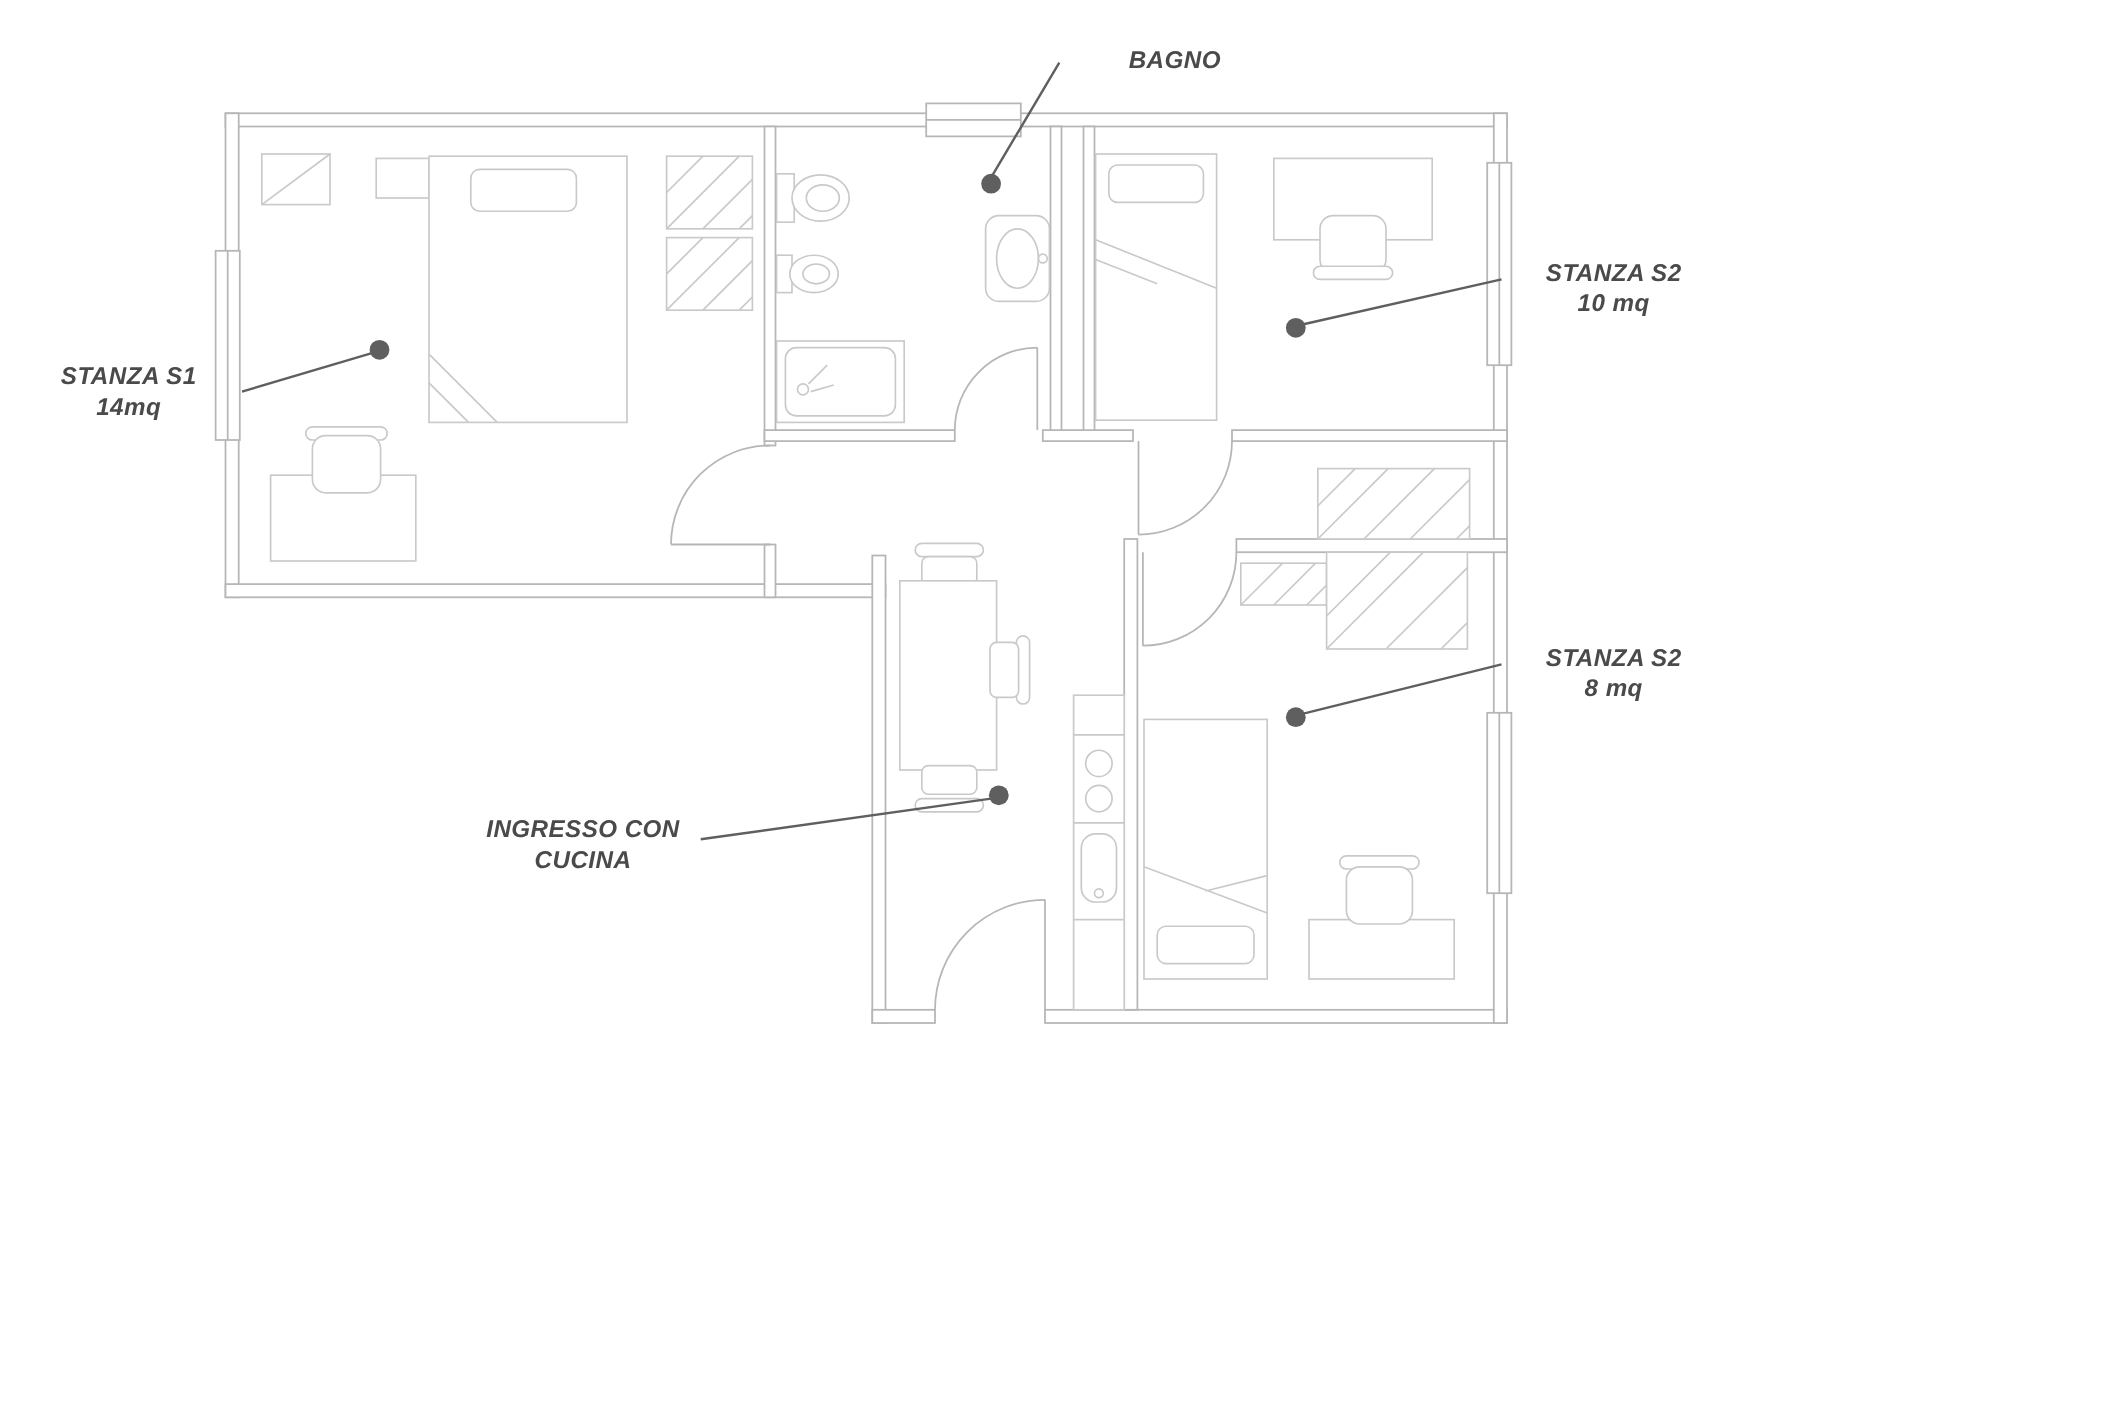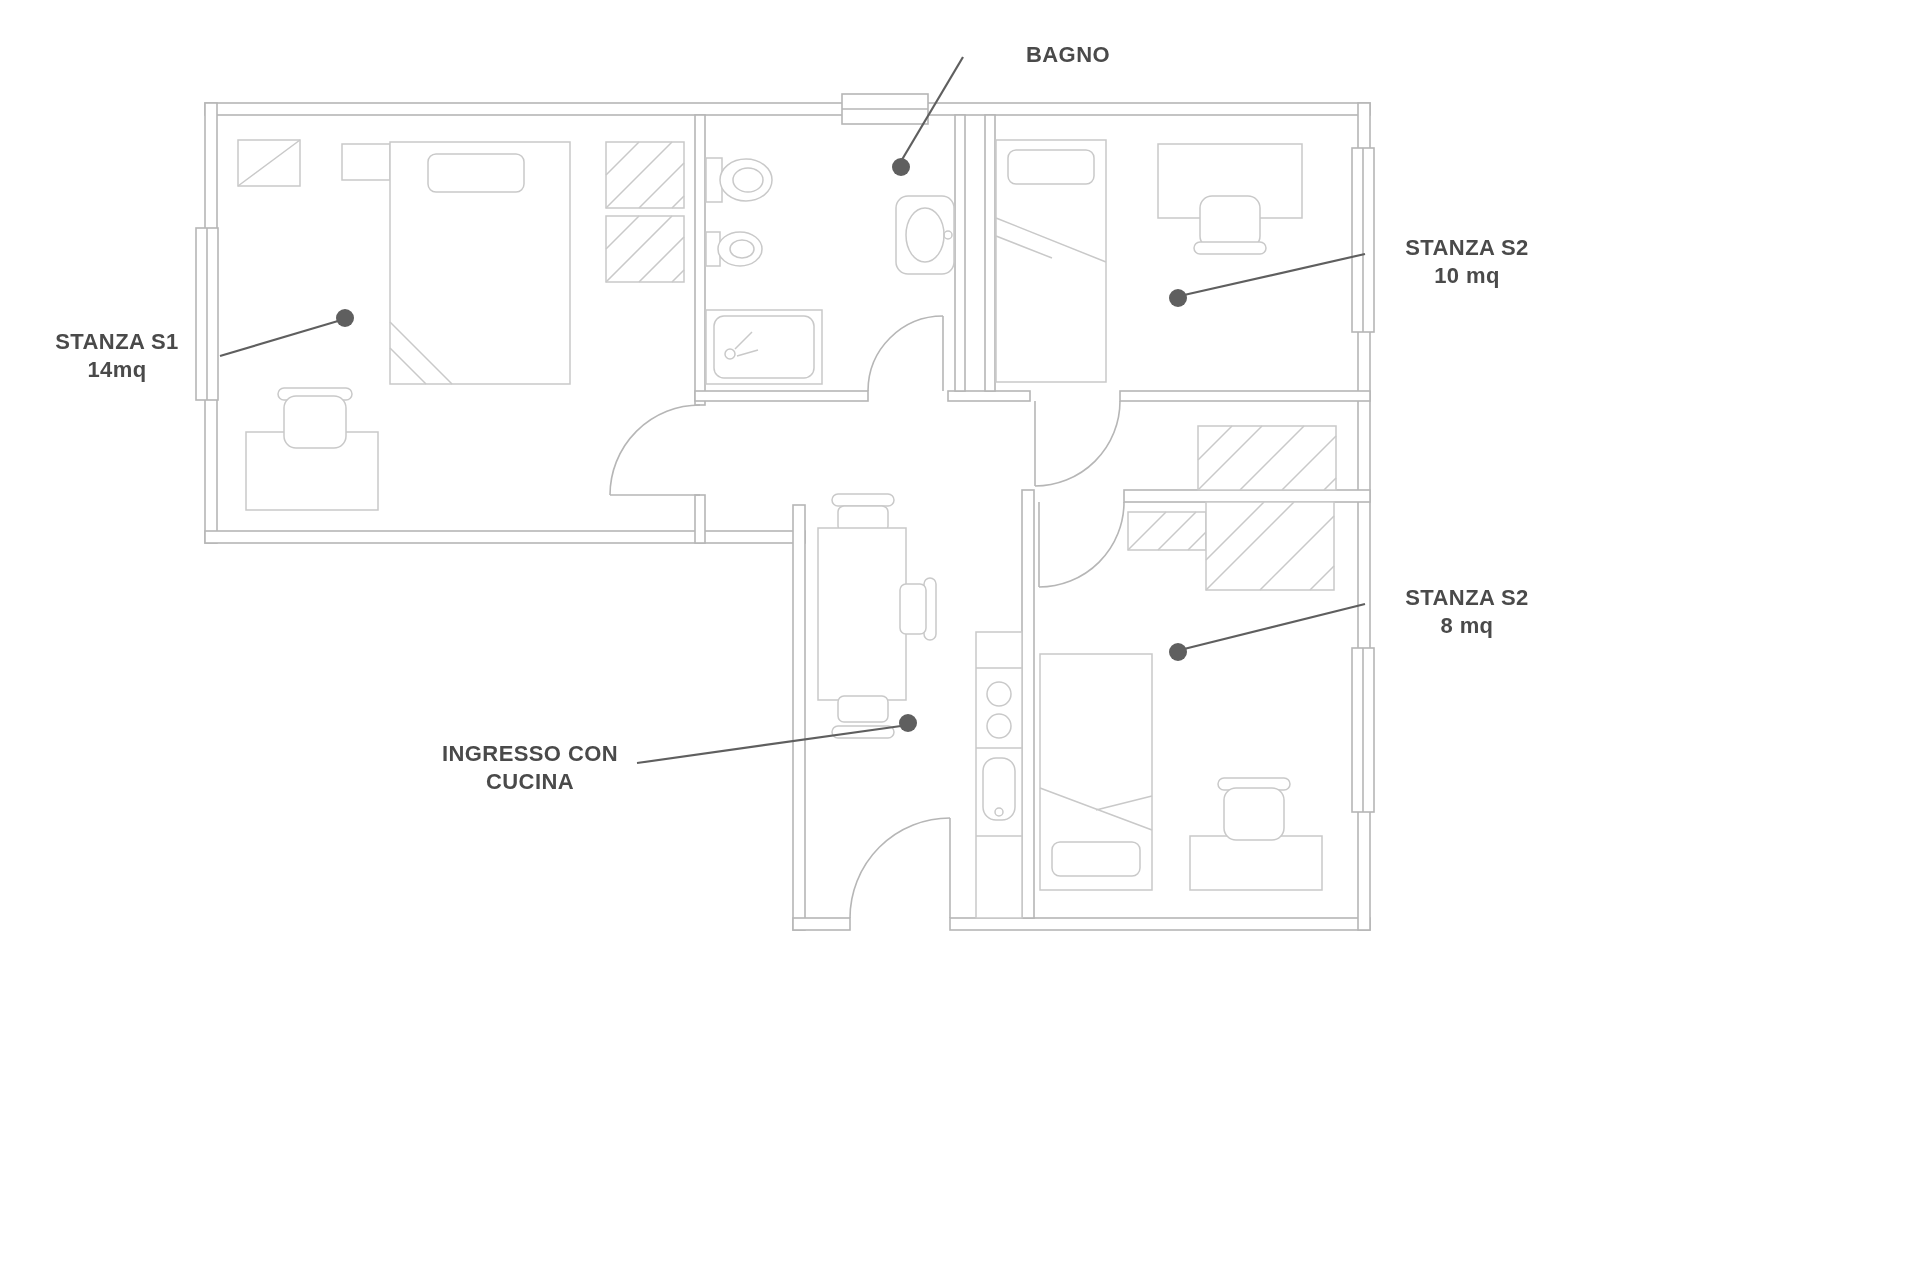--- a/index.html
+++ b/index.html
@@ -3,21 +3,21 @@
 <meta charset="utf-8">
 <style>
   :root{
     --wall-color:#b6b6b6;
     --furn-color:#c9c9c9;
     --label-color:#4a4a4a;
     --marker-color:#5f5f5f;
     --bg-color:#ffffff;
   }
   html,body{margin:0;padding:0;background:var(--bg-color);}
-  .stage{width:1920px;height:1280px;background:var(--bg-color);position:relative;overflow:hidden;}
+  .stage{width:1920px;height:1280px;background:var(--bg-color);position:relative;overflow:hidden;font-style:italic;}
   svg{display:block;}
   .wall{fill:#ffffff;stroke:var(--wall-color);stroke-width:1.6;}
   .window{fill:#ffffff;stroke:var(--wall-color);stroke-width:1.6;}
   .winline{fill:none;stroke:var(--wall-color);stroke-width:1.6;}
   .door{fill:none;stroke:var(--wall-color);stroke-width:1.6;}
   .furn{fill:#ffffff;stroke:var(--furn-color);stroke-width:1.5;}
   .furnline{fill:none;stroke:var(--furn-color);stroke-width:1.5;}
   .leader{stroke:var(--marker-color);stroke-width:2.2;fill:none;}
   .dot{fill:var(--marker-color);stroke:none;}
   .lbl{font-family:"Liberation Sans","DejaVu Sans",sans-serif;font-weight:bold;font-size:22px;fill:var(--label-color);letter-spacing:.4px;}

